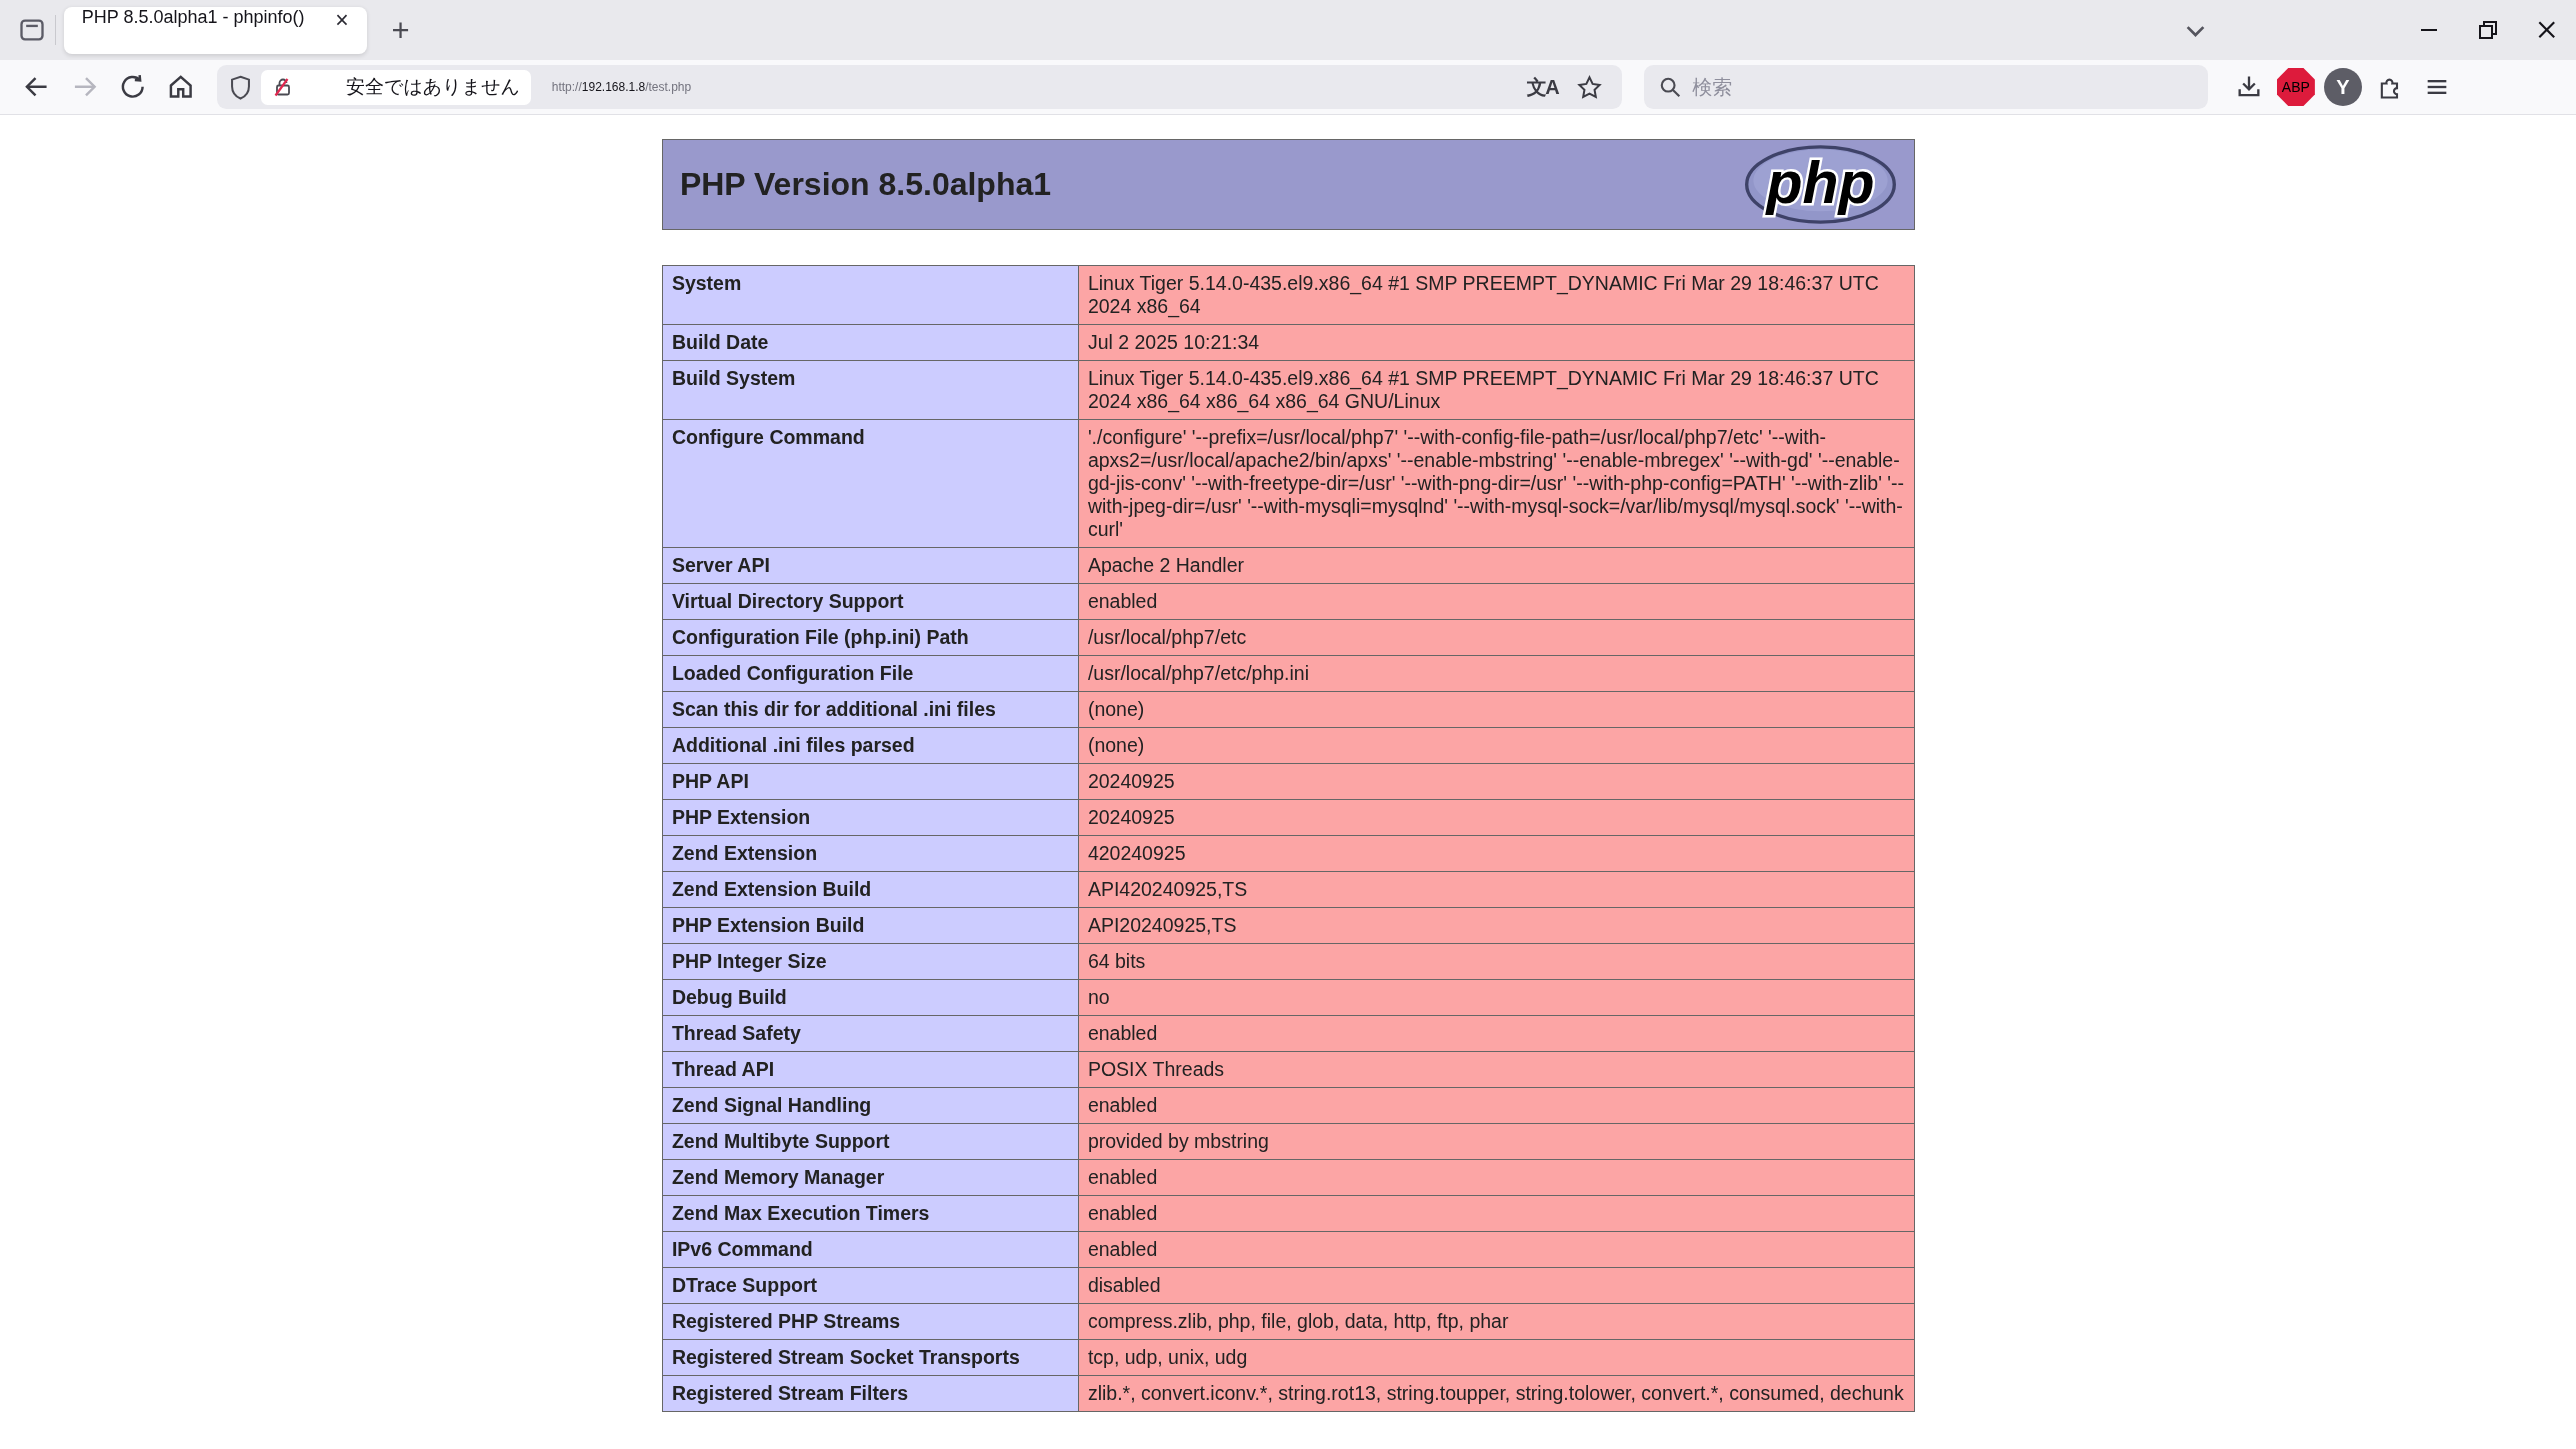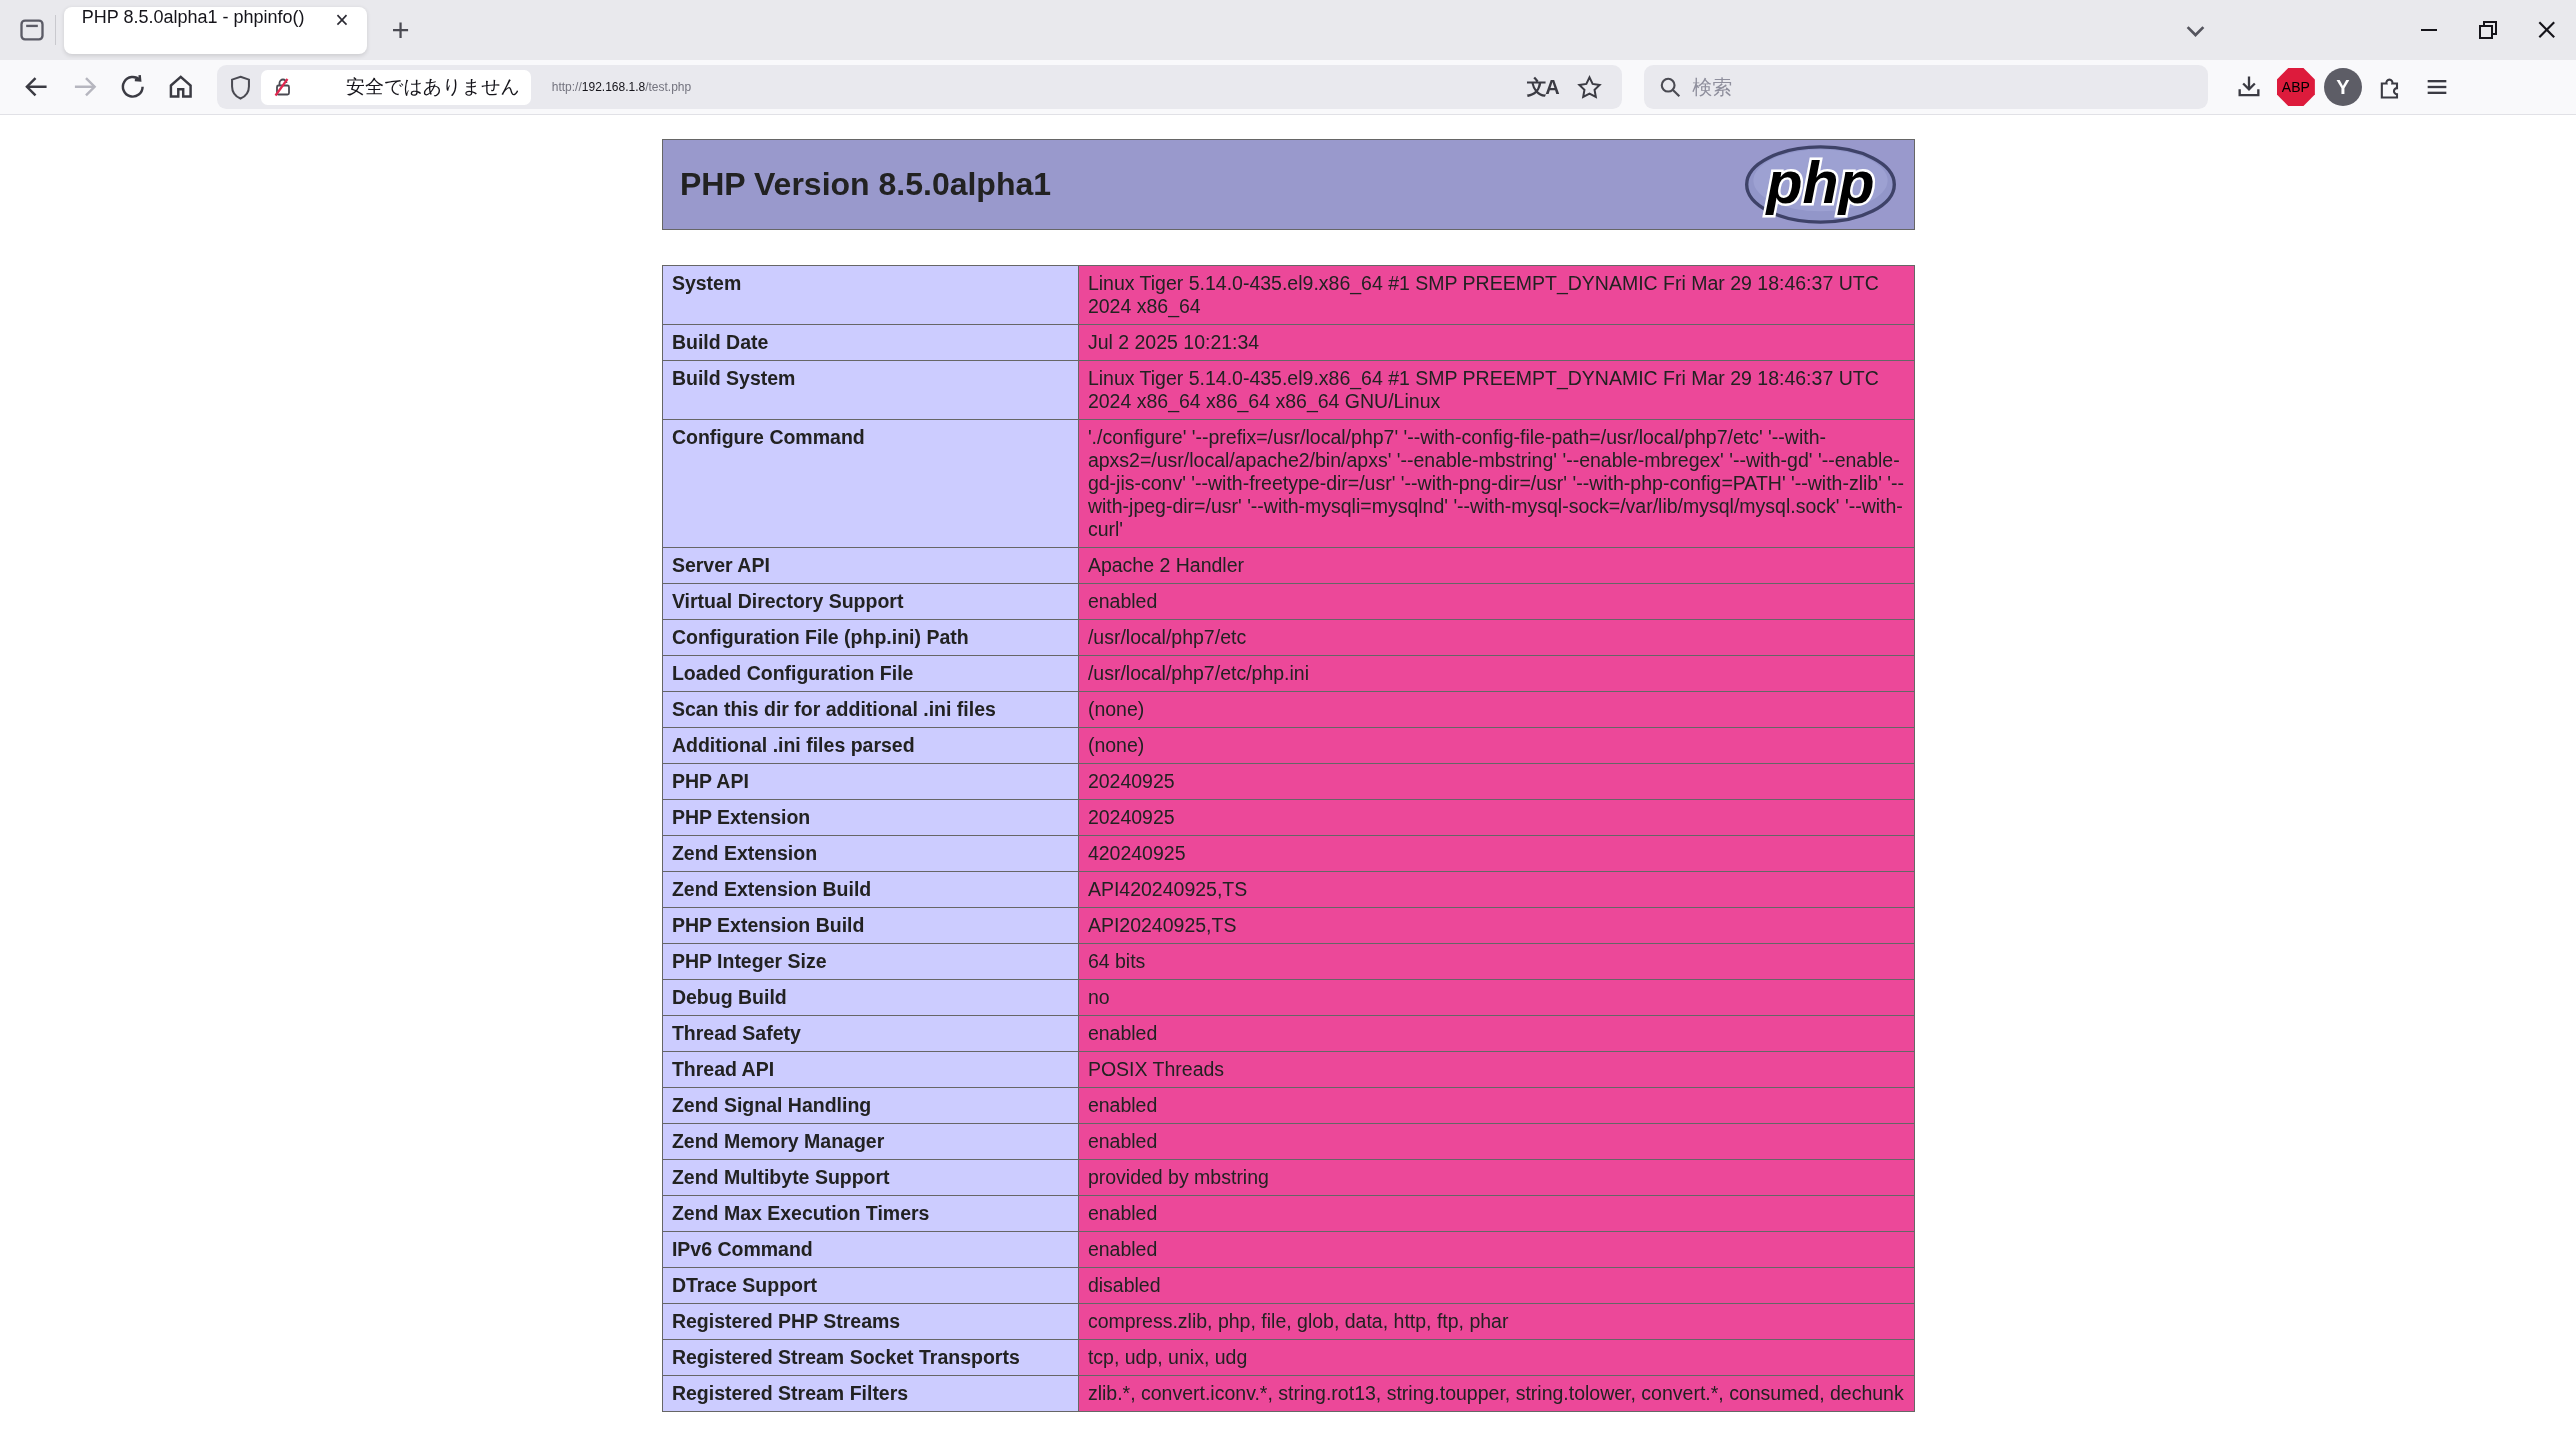--- a/index.html
+++ b/index.html
@@ -42,21 +42,21 @@
 
   
   .page { width:2576px; height:1332px; background:#fff; overflow:hidden; color:#222; }
   .center-col { width:1253px; margin:24px auto 0 auto; }
   .php-header { background:#9999cc; border:1.3px solid #666; height:91px; display:flex; align-items:center; }
   .php-header h1 { font-size:32px; font-weight:bold; color:#222; margin-left:17.4px; flex:1; }
   .php-logo { margin-right:14.8px; }
   .info-table { width:100%; border-collapse:collapse; margin-top:35px; font-size:19.5px; }
   .info-table td { border:1.3px solid #666; padding:6px 9.4px; line-height:23px; vertical-align:baseline; overflow-wrap:break-word;margin-top:24px; }
   td.e { background:#ccccff; font-weight:bold; width:416px; }
-  td.v { background:#ec4899; font-family:"Liberation Sans","DejaVu Sans",sans-serif; }
+  td.v { background:#fca5a5; font-family:"Liberation Sans","DejaVu Sans",sans-serif; }
 
   svg { display:block; }
 </style>
 </head>
 <body>
 
 <div class="titlebar">
   <div class="fxview-btn">
     <svg width="28" height="28" viewBox="0 0 24 24" fill="none" stroke="#5b5b66" stroke-width="2">
       <rect x="3" y="4" width="18" height="16" rx="3"></rect>
@@ -272,28 +272,28 @@
           </tr>
           <tr>
             <td class="e">Thread API</td>
             <td class="v">POSIX Threads</td>
           </tr>
           <tr>
             <td class="e">Zend Signal Handling</td>
             <td class="v">enabled</td>
           </tr>
           <tr>
-            <td class="e">Zend Memory Manager</td>
-            <td class="v">enabled</td>
-          </tr>
-          <tr>
             <td class="e">Zend Multibyte Support</td>
             <td class="v">provided by mbstring</td>
           </tr>
           <tr>
+            <td class="e">Zend Memory Manager</td>
+            <td class="v">enabled</td>
+          </tr>
+          <tr>
             <td class="e">Zend Max Execution Timers</td>
             <td class="v">enabled</td>
           </tr>
           <tr>
             <td class="e">IPv6 Command</td>
             <td class="v">enabled</td>
           </tr>
           <tr>
             <td class="e">DTrace Support</td>
             <td class="v">disabled</td>

